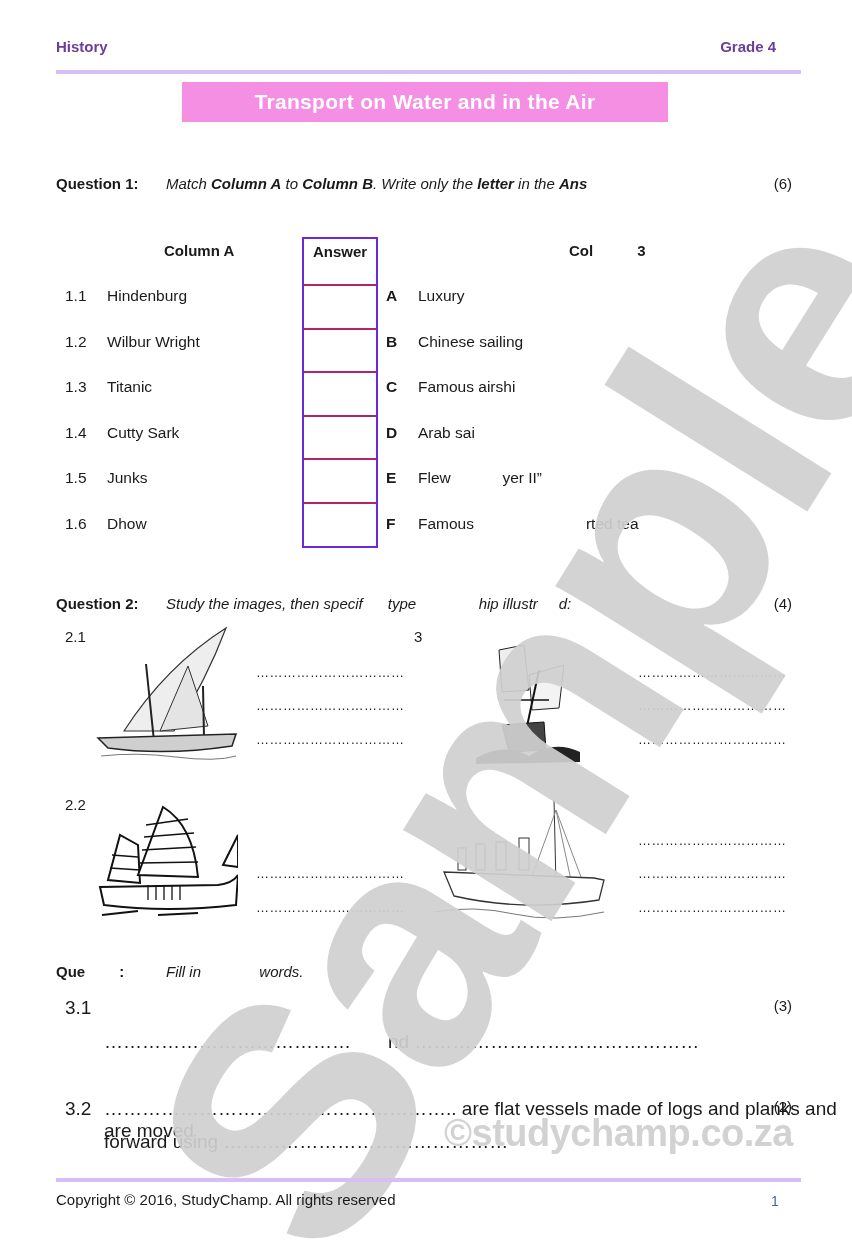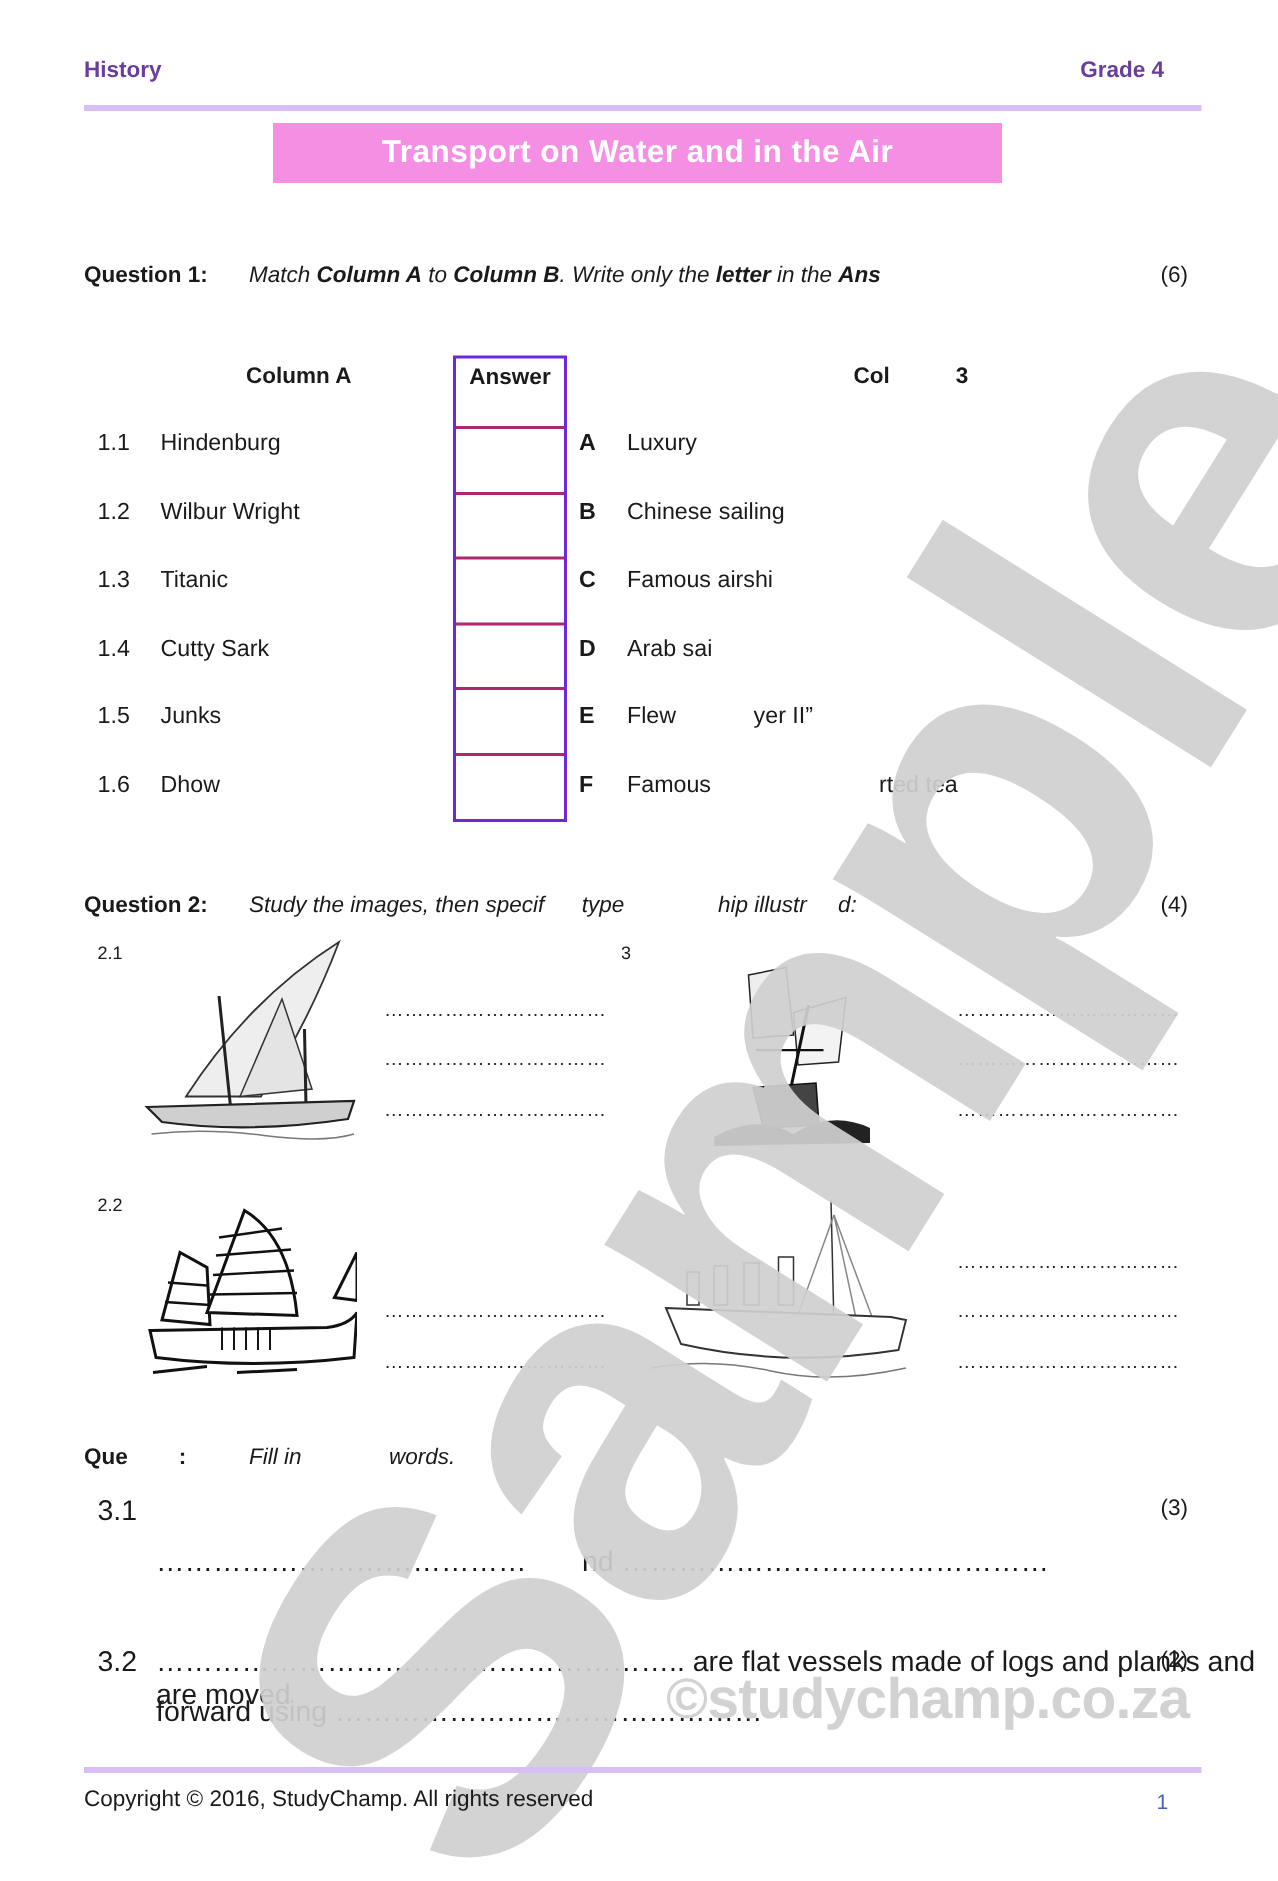--- a/index.html
+++ b/index.html
@@ -23,21 +23,21 @@
   .ans-table { position: absolute; left: 302px; top: 237px; width: 72px; border: 2px solid #6d28d9; border-collapse: collapse; }
   .ans-cell { height: 43.6px; border-top: 2px solid #b0266e; box-sizing: border-box; }
   .ans-cell.first { border-top: none; height: 45px; text-align: center; font-weight: bold; font-size: 15px; padding-top: 4px; }
 
   .row { position: absolute; font-size: 15.5px; }
   .num { position: absolute; left: 65px; }
   .txtA { position: absolute; left: 107px; }
   .letter { position: absolute; left: 386px; font-weight: bold; }
   .txtB { position: absolute; left: 418px; }
 
-  .sub-num { position: absolute; font-size: 12px; }
+  .sub-num { position: absolute; font-size: 15px; }
   .dots { position: absolute; font-size: 13px; letter-spacing: 0.5px; color: #222; }
 
   .ship { position: absolute; }
   .fill-line { position: absolute; font-size: 19px; }
 
   .footer-copy { position: absolute; left: 56px; top: 1191px; font-size: 15px; }
   .footer-url { position: absolute; left: 530px; top: 1187px; font-size: 19px; font-weight: bold; color: #2fa0d6; letter-spacing: -0.5px; }
   .footer-page { position: absolute; left: 771px; top: 1193px; font-size: 14px; color: #4a5fb0; }
 
   .wm-text { position: absolute; left: 95px; top: 1125px; transform-origin: 0 0; transform: rotate(-58deg);

